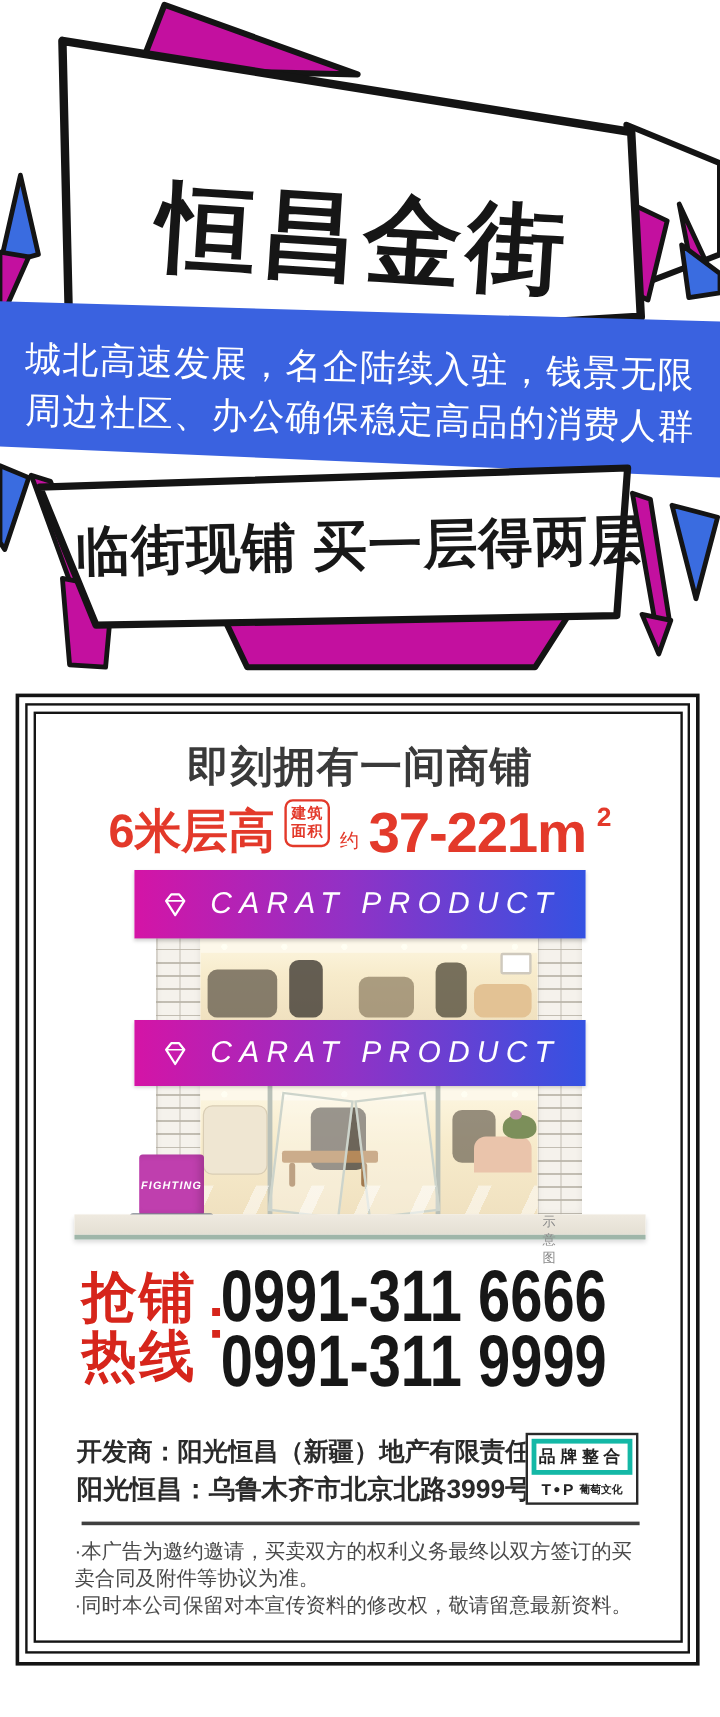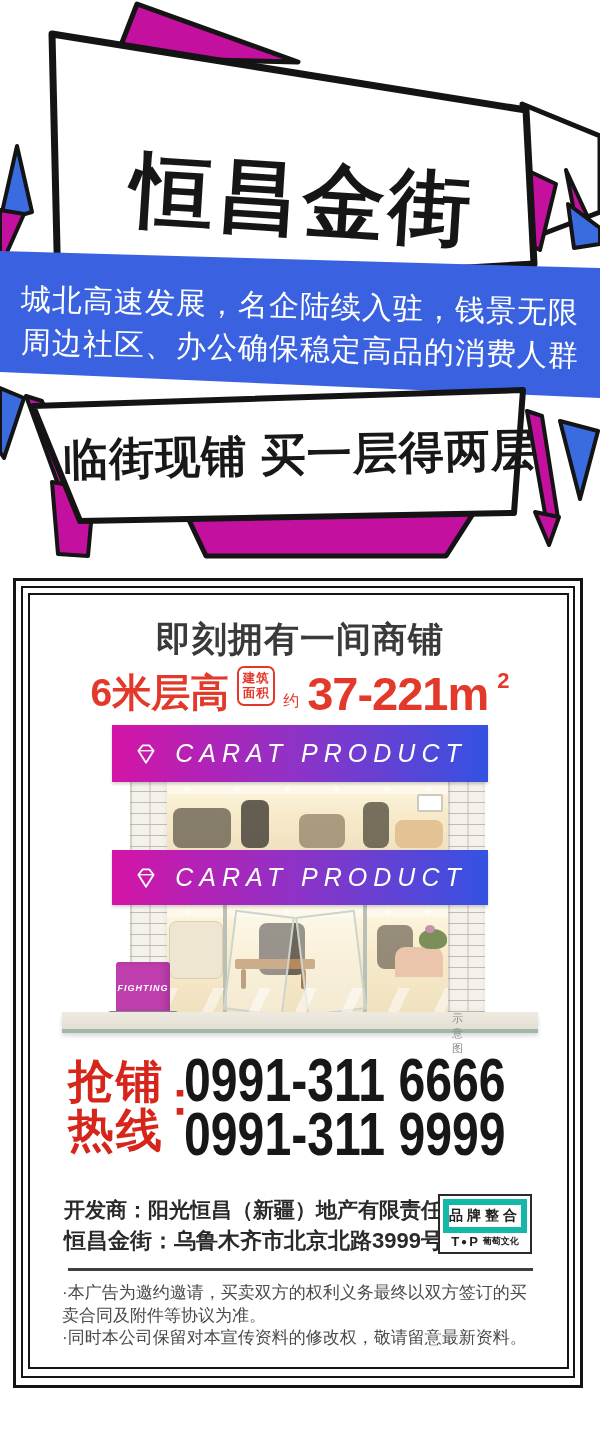--- a/index.html
+++ b/index.html
@@ -111,21 +111,21 @@
   .hot-colon{position:absolute;left:157px;top:1068px;font-size:46px;font-weight:900;color:#d6251b;line-height:60px;}
   .phone{position:absolute;left:184px;color:#171717;font-weight:700;font-size:61px;line-height:58px;
     transform:scaleX(0.79);transform-origin:left center;white-space:nowrap;}
   .phone.p1{top:1051px;}
   .phone.p2{top:1105px;}
   
   .dev-line{position:absolute;left:64px;color:#2a2a2a;font-weight:600;white-space:nowrap;}
   .dev-line.d1{top:1196px;font-size:21px;}
   .dev-line.d2{top:1226px;font-size:22px;}
   .brand-box{position:absolute;left:438px;top:1194px;width:90px;height:56px;border:2px solid #2a2a2a;background:#fff;}
-  .brand-top{position:absolute;left:3px;top:3px;right:3px;height:22px;border:6px solid #14b8a6;
+  .brand-top{position:absolute;left:3px;top:3px;right:3px;height:22px;border:4px solid #14b8a6;
     display:flex;justify-content:center;align-items:center;font-size:14px;font-weight:700;color:#222;letter-spacing:4px;}
   .brand-bottom{position:absolute;left:0;bottom:3px;width:100%;display:flex;justify-content:center;align-items:center;gap:2px;color:#222;}
   .brand-t,.brand-p{font-size:13px;font-weight:900;}
   .brand-o{font-size:10px;line-height:10px;}
   .brand-name{font-size:9px;font-weight:600;margin-left:3px;}
   
   .divider{position:absolute;left:68px;top:1268px;width:465px;height:2.5px;background:#3f3f3f;}
   .disclaimer{position:absolute;left:62px;top:1282px;width:478px;color:#4a4a4a;font-size:17px;line-height:22.5px;}
 </style>
 </head>
@@ -231,21 +231,21 @@
   <div class="schematic">示意图</div>
 </div>
 
 <div class="hot-label a">抢铺</div>
 <div class="hot-label b">热线</div>
 <div class="hot-colon">：</div>
 <div class="phone p1">0991-311 6666</div>
 <div class="phone p2">0991-311 9999</div>
 
 <div class="dev-line d1">开发商：阳光恒昌（新疆）地产有限责任公司</div>
-<div class="dev-line d2">恒昌金街：乌鲁木齐市北京北路3999号</div>
+<div class="dev-line d2">阳光恒昌：乌鲁木齐市北京北路3999号</div>
 
 <div class="brand-box">
   <div class="brand-top">品牌整合</div>
   <div class="brand-bottom">
     <span class="brand-t">T</span>
     <span class="brand-o">●</span>
     <span class="brand-p">P</span>
     <span class="brand-name">葡萄文化</span>
   </div>
 </div>

